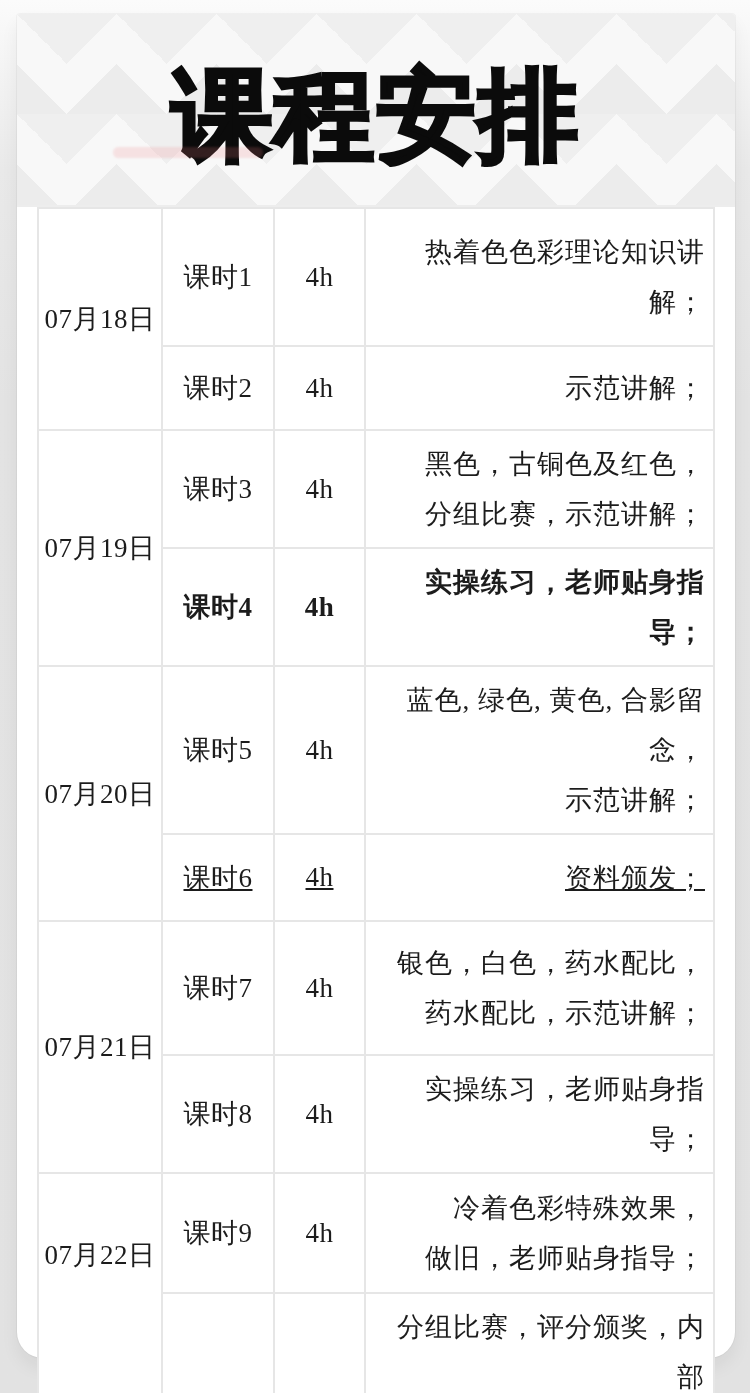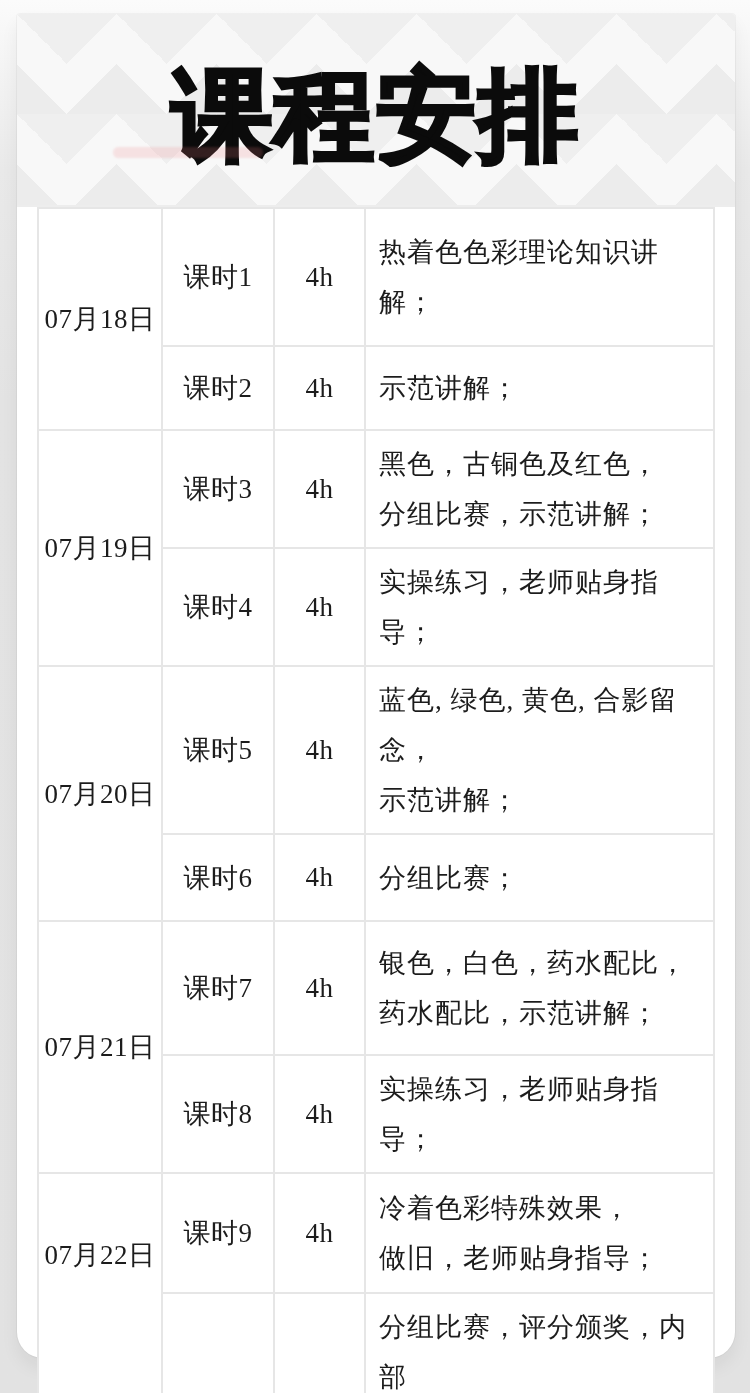--- a/index.html
+++ b/index.html
@@ -88,31 +88,31 @@
     color: #1c1c1c;
     vertical-align: middle;
   }
   col.c-date { width: 123px; }
   col.c-session { width: 112px; }
   col.c-dur { width: 91px; }
 
   td.date, td.session, td.dur { text-align: center; letter-spacing: 0.5px; margin-top: 36px; }
   td.date.date-top { vertical-align: top; padding-top: 63px; }
   td.desc {
-    text-align: left;
+    text-align: right;
     padding: 8px 8px 8px 13px;
     line-height: 50px;
     letter-spacing: 1px;
     white-space: pre-line;
   }
 
   
   .h137 { height: 137px; } .h84 { height: 84px; }
-  .h118 { height: 118px; } .h85 { height: 85px; }
-  .h115 { height: 115px; } .h87 { height: 87px; }
+  .h118 { height: 118px; } .h85 { height: 85px; font-weight: bold; }
+  .h115 { height: 115px; } .h87 { height: 87px; text-decoration: underline; }
   .h134 { height: 134px; } .h103 { height: 103px; }
   .h120 { height: 120px; } .h152 { height: 152px; }
 </style>
 </head>
 <body>
 
 <div class="card">
 
   <div class="band">
     <h1 class="title">课程安排</h1>
@@ -157,21 +157,21 @@
         <tr class="h115">
           <td class="date" rowspan="2">07月20日</td>
           <td class="session">课时5</td>
           <td class="dur">4h</td>
           <td class="desc">蓝色, 绿色, 黄色, 合影留念，
 示范讲解；</td>
         </tr>
         <tr class="h87">
           <td class="session">课时6</td>
           <td class="dur">4h</td>
-          <td class="desc">分组比赛；</td>
+          <td class="desc">资料颁发；</td>
         </tr>
 
         <tr class="h134">
           <td class="date" rowspan="2">07月21日</td>
           <td class="session">课时7</td>
           <td class="dur">4h</td>
           <td class="desc">银色，白色，药水配比，
 药水配比，示范讲解；</td>
         </tr>
         <tr class="h103">

